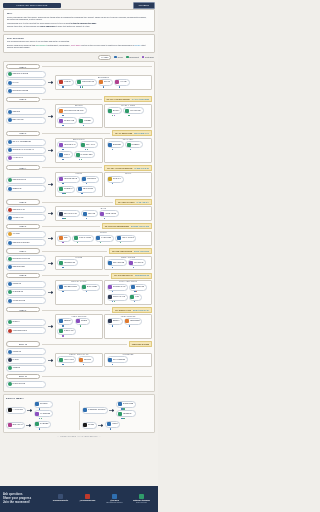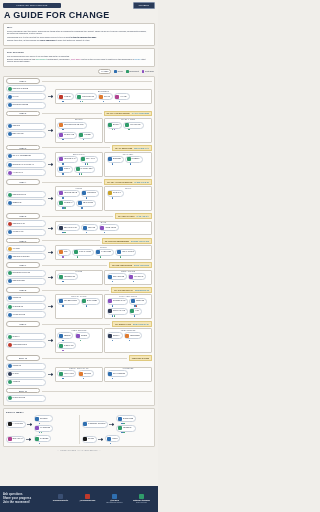--- a/index.html
+++ b/index.html
@@ -122,21 +122,20 @@
 </head>
 <body>
 
 <div class="page">
 
   <div class="topbar">
     <div class="brand-pill">PURCHASE WITH PURPOSE</div>
     <div class="cta-btn">For More</div>
   </div>
 
-  <div class="title">A GUIDE FOR CHANGE</div>
 
   <div class="panel">
     <div class="panel-h">WHY</div>
     <div class="ptxt">People increasingly want their money heard and are taking action by choosing the companies they support. These can be due to privacy concerns, environmental reasons, boycotting US companies, or other causes.</div>
     <div class="ptxt">
       <span>Underpinning all of it is the idea that too much power is given to too few and </span><b>it is time to empower the many</b><span>.</span>
     </div>
     <div class="ptxt">
       <span>Change takes time, so this provides one </span><b>easily challenges</b><span> to make that switch one product at a time.</span>
     </div>

